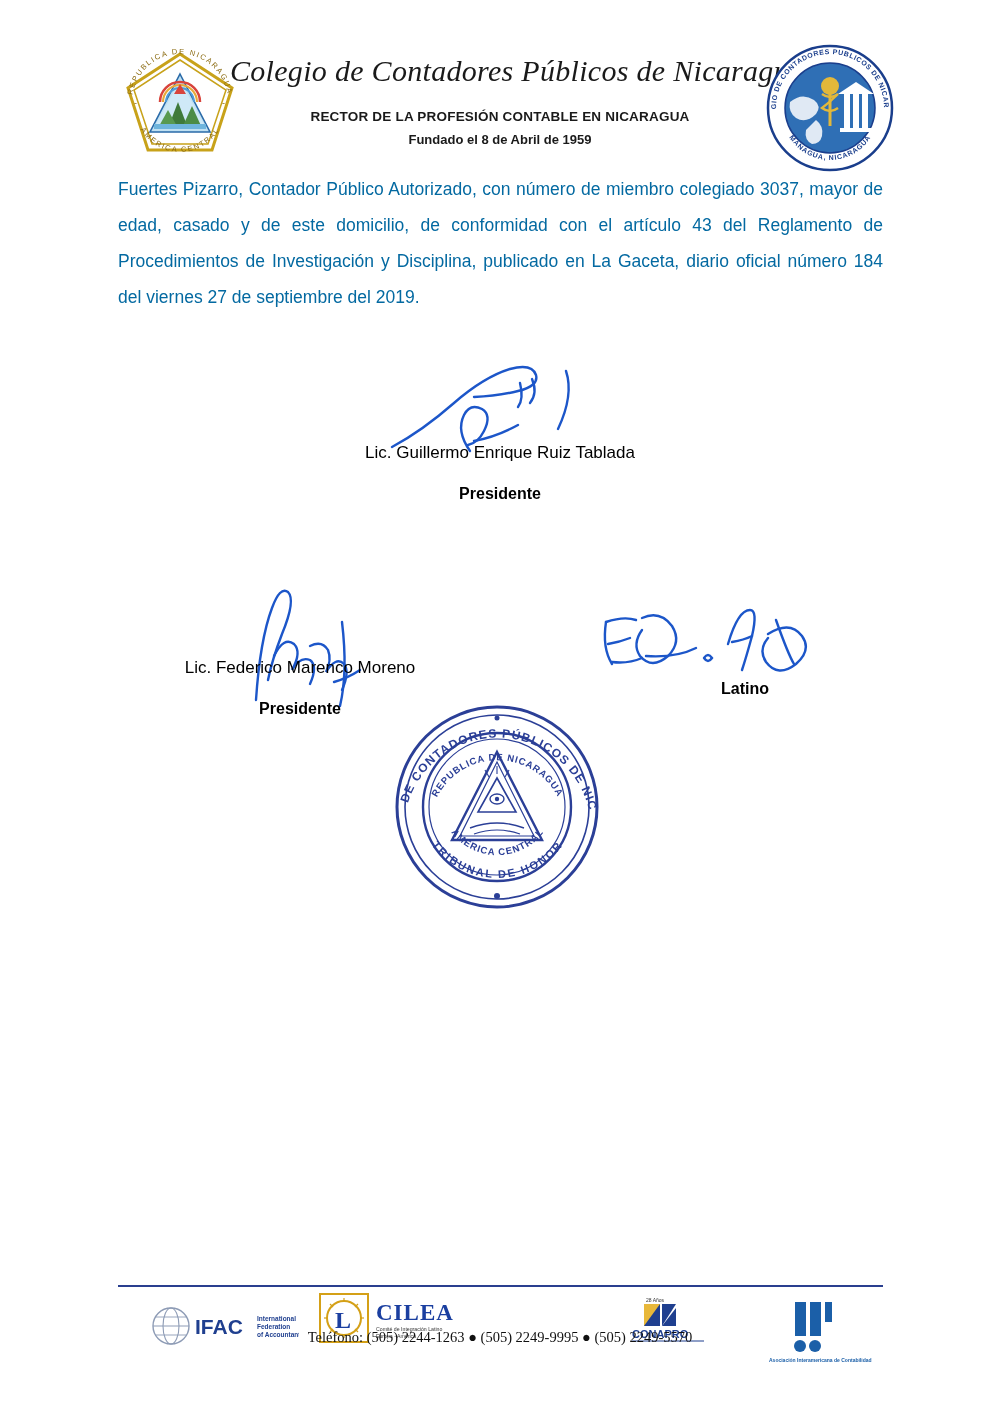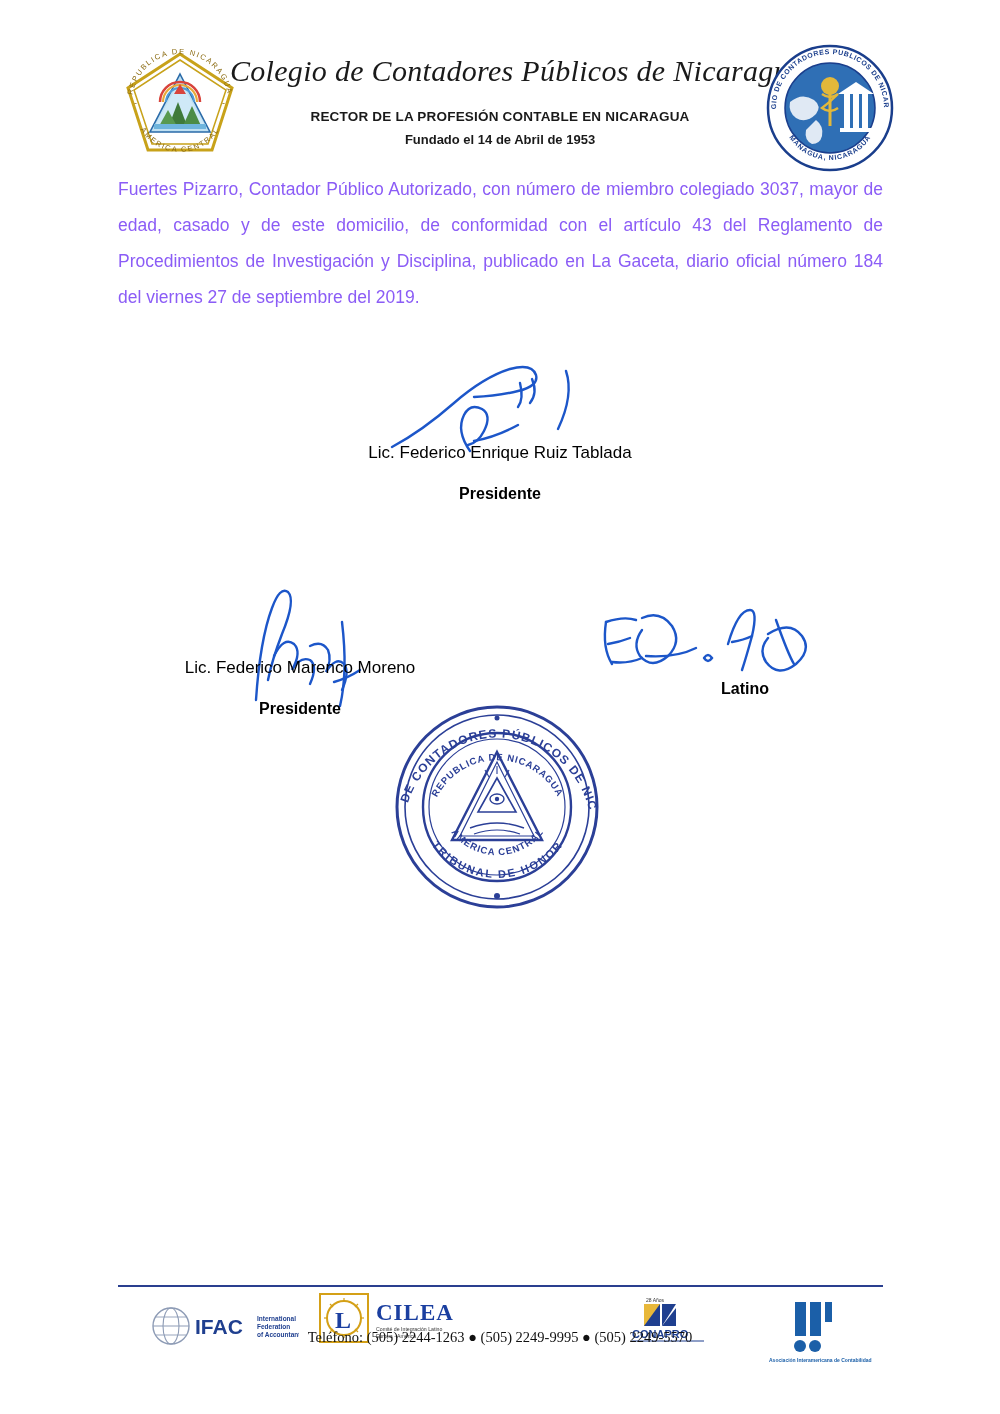--- a/index.html
+++ b/index.html
@@ -73,21 +73,21 @@
   
   .body-text {
     position: absolute;
     left: 118px;
     top: 172px;
     width: 765px;
     font-size: 17.5px;
     line-height: 2.05;
     text-align: justify;
     text-justify: inter-word;
-    color: #8b5cf6;
+    color: #0369a1;
   }
 
   
   .sig-block {
     position: absolute;
     text-align: center;
   }
   .sig-name {
     font-size: 17px;
     white-space: nowrap;
@@ -188,21 +188,21 @@
         <textPath href="#arcBotL" startOffset="50%" text-anchor="middle">AMERICA CENTRAL</textPath>
       </text>
       <text x="24" y="66" font-size="9" fill="#8a6a10">-</text>
       <text x="112" y="66" font-size="9" fill="#8a6a10">-</text>
     </svg>
   </div>
 
   <div class="header-center">
     <div class="org-title">Colegio de Contadores Públicos de Nicaragua</div>
     <div class="org-sub">RECTOR DE LA PROFESIÓN CONTABLE EN NICARAGUA</div>
-    <div class="org-founded">Fundado el 14 de Abril de 1953</div>
+    <div class="org-founded">Fundado el 8 de Abril de 1959</div>
   </div>
 
   <div class="emblem-right">
     <svg viewBox="0 0 140 140" width="140" height="140">
       <defs>
         <path id="arcTopR" d="M 16 70 A 54 54 0 0 1 124 70"></path>
         <path id="arcBotR" d="M 22 74 A 48 48 0 0 0 118 74"></path>
       </defs>
       <circle cx="70" cy="70" r="62" fill="#ffffff" stroke="#1a3e8c" stroke-width="2.5"></circle>
       <circle cx="70" cy="70" r="45" fill="#2f6fb5" stroke="#1a3e8c" stroke-width="1.5"></circle>
@@ -236,21 +236,21 @@
     <path d="M 22 92 q 30 -16 62 -44 q 30 -26 56 -34 q 22 -6 26 6 q 3 11 -18 16 q -20 5 -44 6"></path>
     <path d="M 100 96 q -14 -20 -6 -36 q 6 -12 18 -6 q 10 6 2 22 q -6 12 -16 14"></path>
     <path d="M 104 86 q 22 -4 44 -16"></path>
     <path d="M 150 28 q 4 16 -2 24"></path>
     <path d="M 162 24 q 6 14 -2 24"></path>
     <path d="M 196 16 q 8 24 -8 58"></path>
   </g>
 </svg>
 
 <div class="sig-block" id="sig-president">
-  <div class="sig-name">Lic. Federico Enrique Ruiz Tablada</div>
+  <div class="sig-name">Lic. Guillermo Enrique Ruiz Tablada</div>
   <div class="sig-role">Presidente</div>
 </div>
 
 <svg class="signature-svg" id="sign-sec" width="170" height="160" viewBox="0 0 170 160">
   <g fill="none" stroke="#1c56c9" stroke-width="2.4" stroke-linecap="round">
     <path d="M 18 140 q 4 -60 16 -92 q 8 -22 16 -16 q 8 8 -6 42 q -10 26 -14 46"></path>
     <path d="M 36 96 q 10 -20 20 -12 q 8 8 -2 26 q 8 -14 18 -10 q 8 6 0 24"></path>
     <path d="M 72 86 q 12 -6 18 4 q 4 10 -2 22 q 10 -16 18 -8 q 6 8 -2 26"></path>
     <path d="M 104 62 q 6 50 -2 84"></path>
     <path d="M 96 122 q 14 -4 26 -12"></path>

